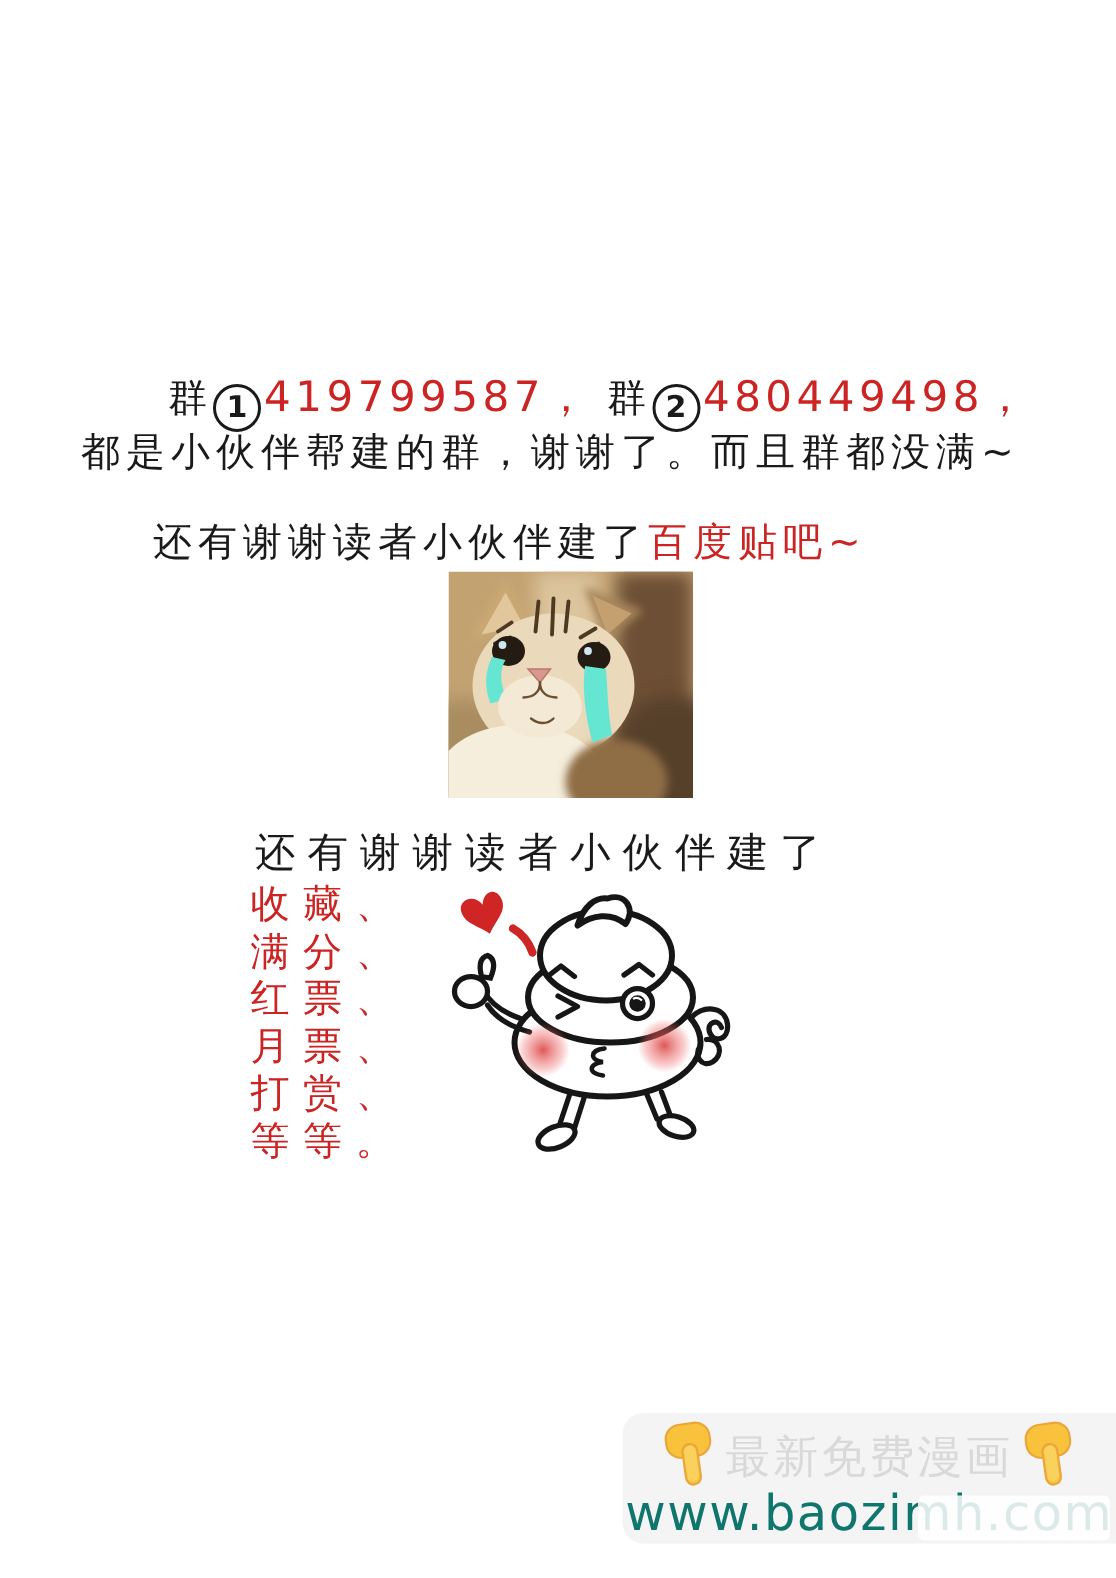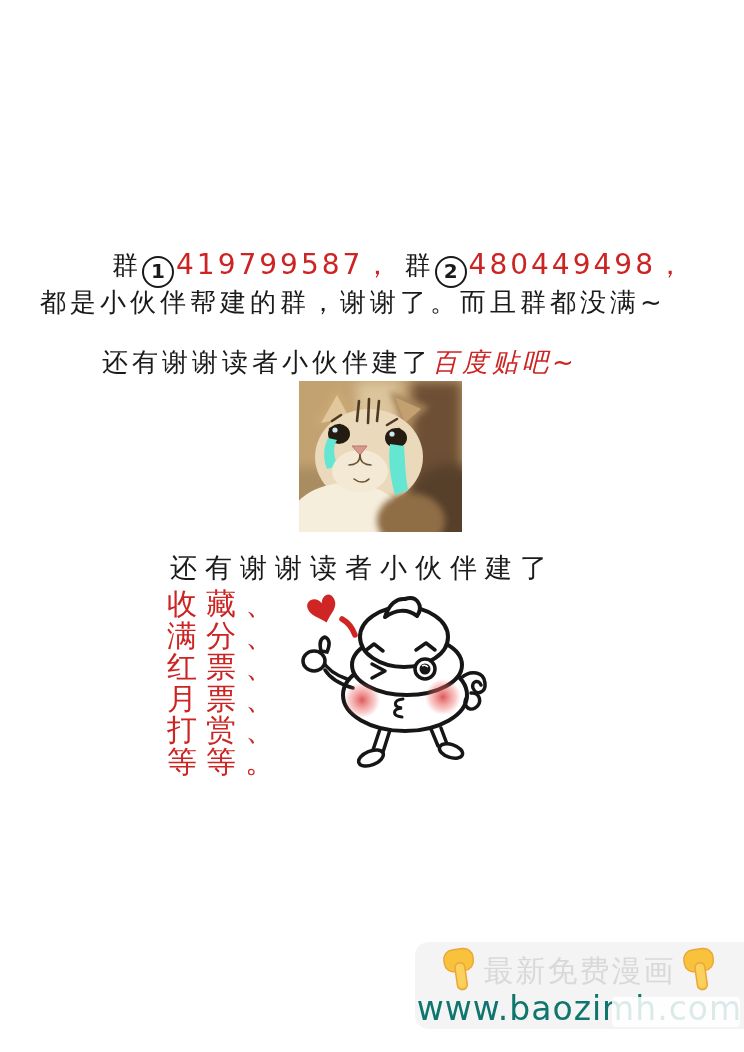--- a/index.html
+++ b/index.html
@@ -9,38 +9,38 @@
     background:#ffffff;
     overflow:hidden;
     font-family:"DejaVu Sans",sans-serif;
     color:#1a1a1a;
   }
   .abs{position:absolute;}
 
   
   .cn{font-size:26px;letter-spacing:4px;white-space:nowrap;line-height:30px;}
   .line1{left:112px;top:250px;font-size:26px;letter-spacing:2px;}
-  .line2{left:40px;top:287px;}
+  .line2{left:54px;top:287px;}
   .line3{left:54px;top:318px;}
   .line4{left:102px;top:347px;}
-  .red{color:#cc2323;font-style:italic;}
+  .red{color:#cc2323;}
   .num{color:#cc2323;font-size:28px;letter-spacing:3px;font-weight:500;}
   .circled{
     display:inline-block;width:28px;height:28px;
     border:2.5px solid #1a1a1a;border-radius:50%;
     text-align:center;line-height:27px;font-size:20px;letter-spacing:0;
     vertical-align:-4px;margin:0 2px;color:#1a1a1a;font-weight:600;
   }
 
   
   .cat{left:299px;top:381px;width:163px;height:151px;}
 
   
   .plea-heading{left:170px;top:550px;font-size:27px;letter-spacing:8px;white-space:nowrap;}
-  .plea-list{left:167px;top:588px;color:#cc2323;font-size:30px;letter-spacing:9px;line-height:31.5px;font-weight:500;}
+  .plea-list{left:167px;top:588px;color:#cc2323;font-size:26px;letter-spacing:9px;line-height:31.5px;font-weight:500;}
   .mascot{left:285px;top:583px;width:225px;height:200px;}
 
   
   .wm{
     left:415px;top:942px;width:329px;height:87px;
     background:#f4f4f4;border-radius:14px 0 0 14px;
     display:flex;flex-direction:column;align-items:center;justify-content:center;
   }
   .wm-row{display:flex;align-items:center;gap:4px;margin-top:2px;justify-content:center;}
   .wm-title{font-size:30px;letter-spacing:2px;color:#d9d9d9;white-space:nowrap;}

